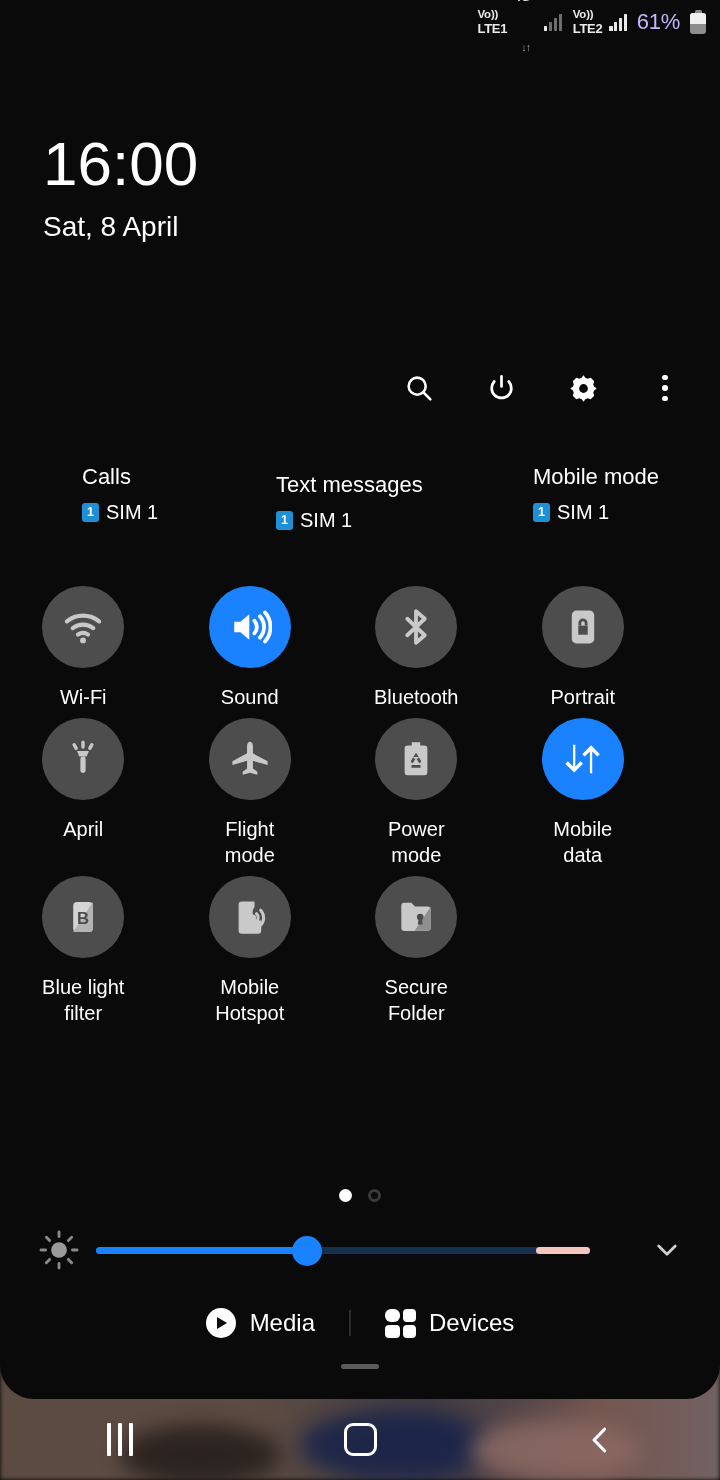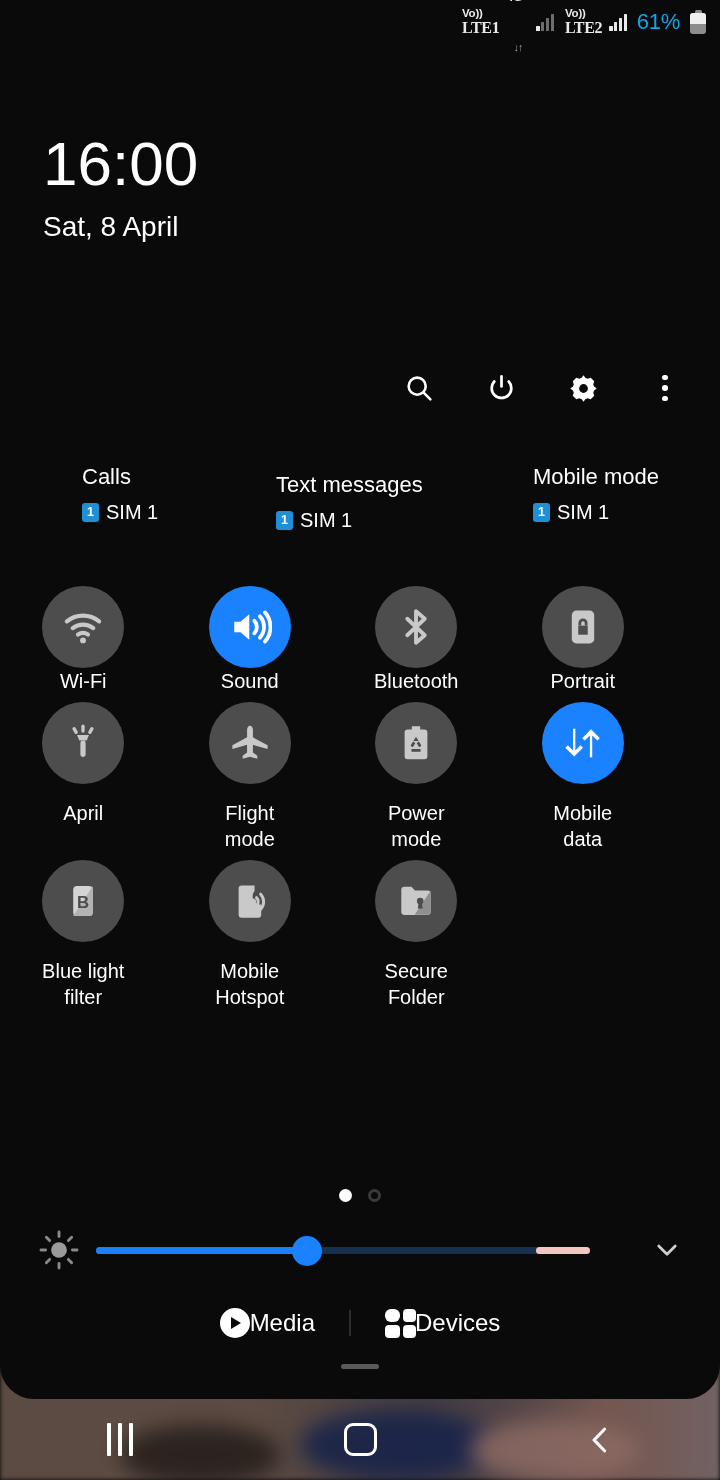--- a/index.html
+++ b/index.html
@@ -29,35 +29,35 @@
 
   
   #statusbar{
     position:absolute; left:0; top:0; width:720px; height:44px;
     display:flex; align-items:center; justify-content:flex-end;
     padding-right:14px; gap:7px;
   }
   .sb-sim{ display:flex; flex-direction:column; align-items:flex-start;
            line-height:1; color:#e9e9e9; }
   .sb-sim .volte{ font-size:11.5px; font-weight:bold; letter-spacing:-.2px; }
-  .sb-sim .lte  { font-size:16px;  font-weight:bold; letter-spacing:-.3px; margin-top:1px;font-family:Liberation Serif, serif;}
+  .sb-sim .lte  { font-size:13px;  font-weight:bold; letter-spacing:-.3px; margin-top:1px;}
   .sb-4g{ display:flex; flex-direction:column; align-items:center; line-height:1; color:#e9e9e9;gap:38px; }
   .sb-4g .g4{ font-size:12.5px; font-weight:bold; letter-spacing:-.3px; }
   .sb-4g .arrows{ font-size:11px; color:#9a9a9a; margin-top:1px; letter-spacing:-1px;}
   .bars{ display:flex; align-items:flex-end; gap:1.6px; height:17px; }
   .bars i{ display:block; width:3.2px; background:#e9e9e9; border-radius:.5px; }
   .bars i:nth-child(1){ height:5px; }
   .bars i:nth-child(2){ height:9px; }
   .bars i:nth-child(3){ height:13px; }
   .bars i:nth-child(4){ height:17px; }
   .bars.dim i:nth-child(1){ background:#e9e9e9; }
   .bars.dim i:nth-child(2){ background:#6d6d6d; }
   .bars.dim i:nth-child(3){ background:#6d6d6d; }
   .bars.dim i:nth-child(4){ background:#6d6d6d; }
-  #battery-pct{ font-size:22px; color:#0ea5e9; letter-spacing:-.3px; margin-left:3px;}
+  #battery-pct{ font-size:22px; color:#c4b5fd; letter-spacing:-.3px; margin-left:3px;}
   #battery-icon{ position:relative; width:16px; height:24px; margin-left:3px; }
   #battery-icon .shell{ position:absolute; left:0; bottom:0; width:16px; height:21px;
       border-radius:3px; background:#8d8d8d; }
   #battery-icon .nub{ position:absolute; left:4.5px; top:0; width:7px; height:4px;
       border-radius:1.5px 1.5px 0 0; background:#8d8d8d; }
   #battery-icon .fill{ position:absolute; left:0; top:3px; width:16px; height:11px;
       border-radius:3px 3px 0 0; background:#efefef; }
 
   
   #clock-block{ position:absolute; left:43px; top:133px; }
@@ -90,21 +90,21 @@
   .trow{ display:flex; width:720px; margin-bottom:8px; }
   .tile{ width:166.5px; display:flex; flex-direction:column; align-items:center; cursor:pointer;}
   .tile .circ{
     width:82px; height:82px; border-radius:50%;
     background:#4d4d4d;
     display:flex; align-items:center; justify-content:center;
   }
   .tile.on .circ{ background:#1a82ff; }
   .tile .circ svg{ display:block; }
   .tile .lbl{
-    margin-top:0; font-size:20px; color:#ffffff; text-align:center;
+    margin-top:16px; font-size:20px; color:#ffffff; text-align:center;
     line-height:26px; width:150px;
   }
   .trow.r2 .tile .lbl, .trow.r3 .tile .lbl{ margin-top:16px; }
 
   
   #page-dots{ position:absolute; left:0; top:1189px; width:720px;
               display:flex; justify-content:center; gap:16px; }
   #page-dots .dot{ width:13px; height:13px; border-radius:50%; }
   #page-dots .dot.active{ background:#ffffff; }
   #page-dots .dot.inactive{ background:transparent; border:3px solid #3a3a3a; }
@@ -121,21 +121,21 @@
   #track-fill{ position:absolute; left:0; top:20px; width:218px; height:7px;
                border-radius:4px; background:#1a82ff; }
   #slider-thumb{ position:absolute; left:196px; top:9px; width:30px; height:30px;
                  border-radius:50%; background:#1a82ff; cursor:pointer; }
   #expand-chevron{ width:46px; height:46px; margin-right:30px;
                    display:flex; align-items:center; justify-content:center; cursor:pointer; }
 
   
   #md-bar{ position:absolute; left:0; top:1300px; width:720px; height:46px;
            display:flex; align-items:center; justify-content:center; }
-  .md-btn{ display:flex; align-items:center; cursor:pointer;justify-content:center; }
+  .md-btn{ display:flex; align-items:center; gap:14px; cursor:pointer;justify-content:center; }
   .md-btn .mlbl{ font-size:24px; color:#ffffff; }
   #md-divider{ width:2px; height:26px; background:#2e2e2e; margin:0 34px; }
   #media-icon{ width:30px; height:30px; border-radius:50%; background:#fff;
                display:flex; align-items:center; justify-content:center; }
   #media-icon .tri{ width:0; height:0; border-left:10px solid #0a0a0a;
                     border-top:6.5px solid transparent; border-bottom:6.5px solid transparent;
                     margin-left:3px; }
   #devices-icon{ width:30px; height:30px; display:grid;
                  grid-template-columns:15px 13px; grid-template-rows:13px 13px;
                  gap:3px; align-content:center; }

